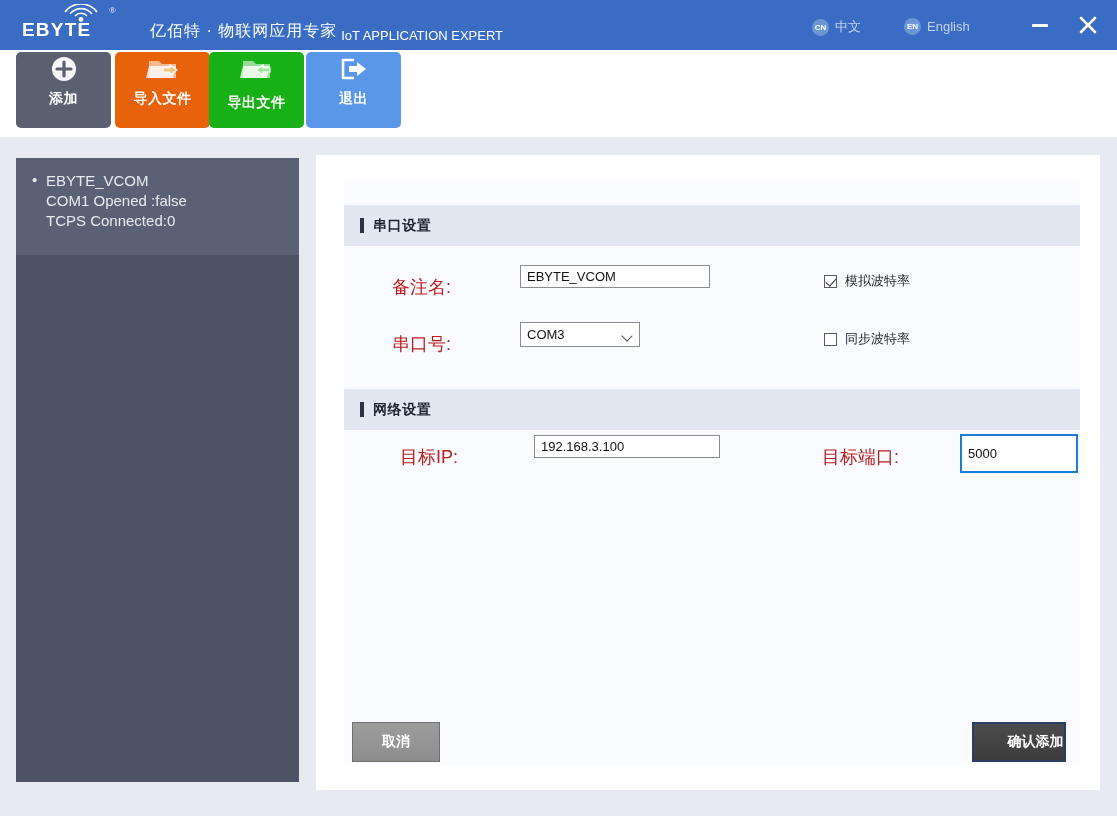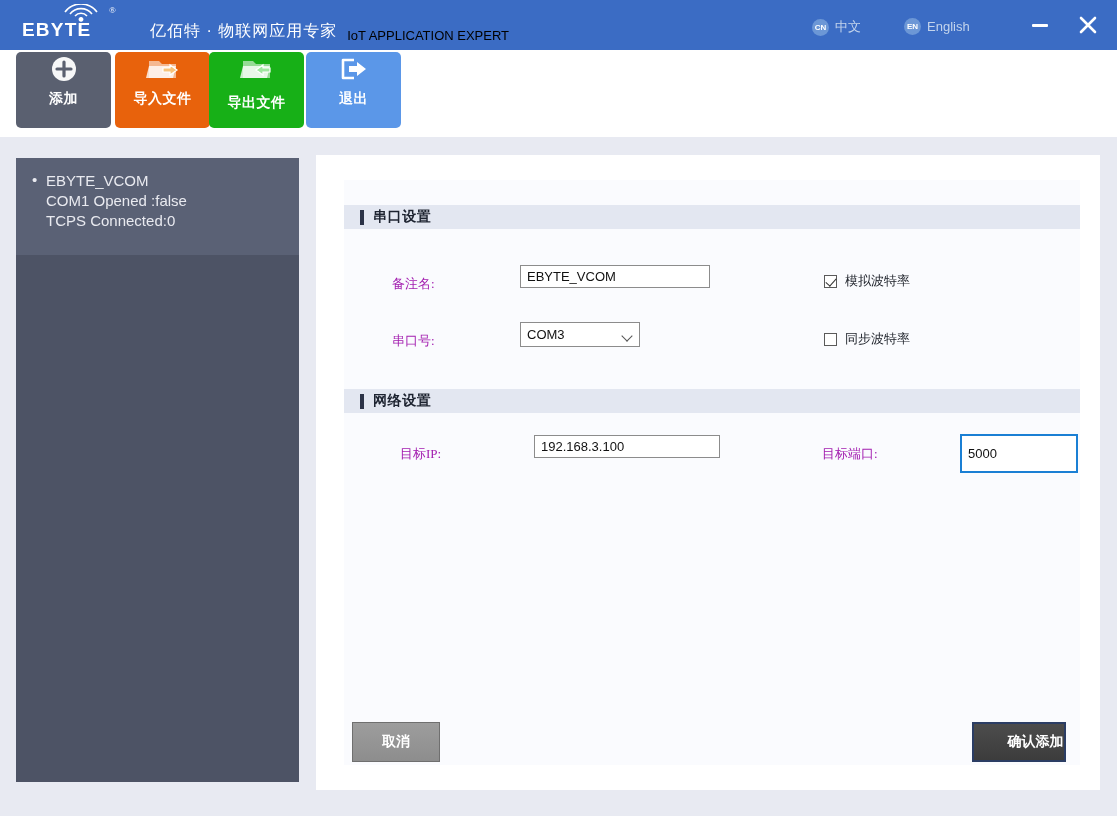--- a/index.html
+++ b/index.html
@@ -31,21 +31,21 @@
   .logo-word {
     position: absolute; left: 8px; top: 15px;
     font-size: 19px; font-weight: bold; letter-spacing: 1.2px;
     color: #ffffff; font-family: "Liberation Sans", sans-serif;
   }
   #slogan-cn {
     font-size: 16px; color: #ffffff; margin-left: 8px; letter-spacing: 1px;
     position: relative; top: -2px;
   }
   #slogan-en {
-    font-size: 13px; color: #000000; margin-left: 10px;
+    font-size: 13px; color: #ffffff; margin-left: 4px;
     position: relative; top: -1px;
   }
   .lang-opt {
     display: flex; align-items: center; gap: 6px; cursor: pointer;
   }
   #lang-cn { position: absolute; left: 812px; top: 18px; }
   #lang-en { position: absolute; left: 904px; top: 18px; }
   .lang-badge {
     width: 17px; height: 17px; border-radius: 50%;
     background: #6c97d6; color: #ffffff;
@@ -111,32 +111,32 @@
   
   #content {
     position: absolute; left: 316px; top: 155px; width: 784px; height: 635px;
     background: #ffffff;
   }
   #form-area {
     position: absolute; left: 28px; top: 25px; width: 736px; height: 585px;
     background: #fafbfe;
   }
   .section-head {
-    position: absolute; left: 0; width: 736px; height: 24px;
+    position: absolute; left: 0; width: 736px; height: 41px;
     background: #e3e7f1; display: flex; align-items: center;
   }
   .section-bar {
     width: 4px; height: 15px; background: #2c3347; margin-left: 16px; margin-right: 9px;
   }
   .section-title { font-size: 14px; font-weight: bold; color: #1d2330; letter-spacing: 0.6px; }
   #sec-serial { top: 25px; }
   #sec-network { top: 209px; }
 
   .field-label {
-    position: absolute; font-size: 13px; color: #a21caf; font-family: Liberation Serif, serif;
+    position: absolute; font-size: 18px; color: #b91c1c;
   }
   .txt-input {
     position: absolute; background: #ffffff;
     border: 1px solid #8c8c8c; font-size: 13px; color: #111111;
     padding: 0 6px; font-family: "Liberation Sans", sans-serif;
     outline: none;
   }
   .txt-input.focused { border: 2px solid #1a7fd4; }
 
   #lbl-alias    { left: 48px;  top: 95px; }

